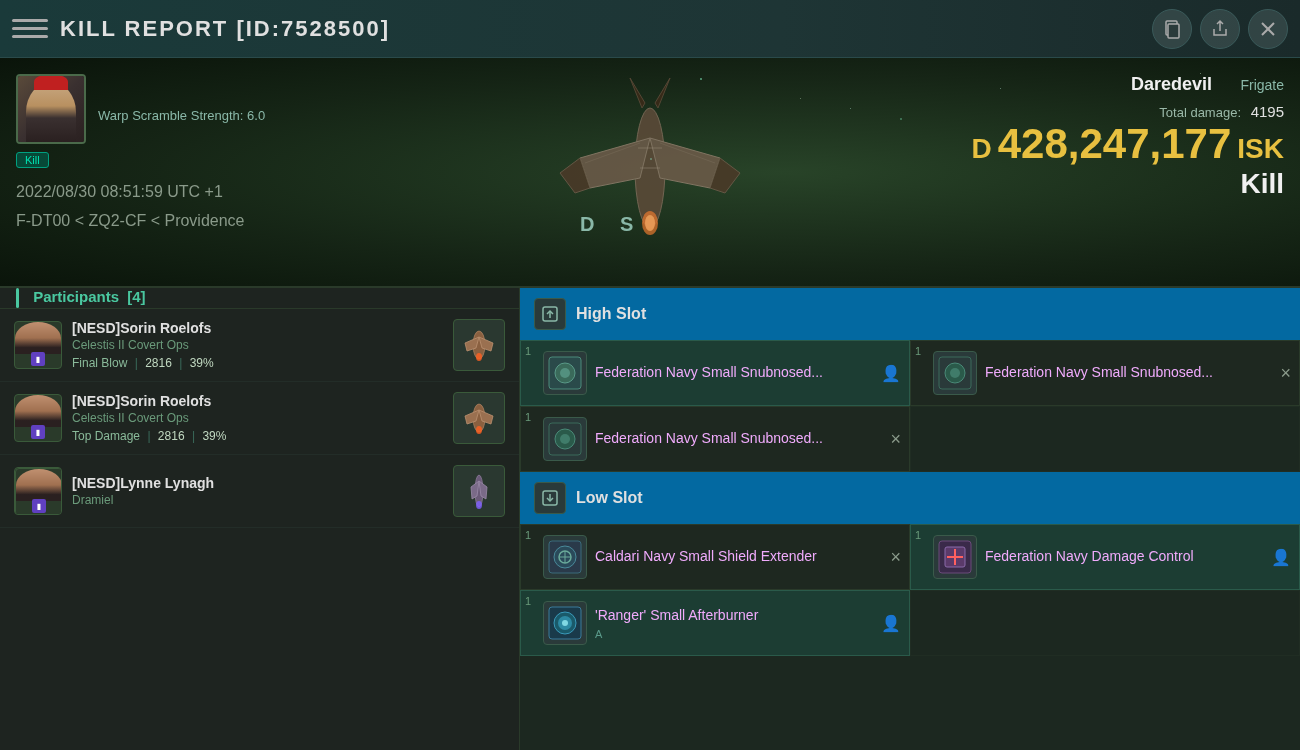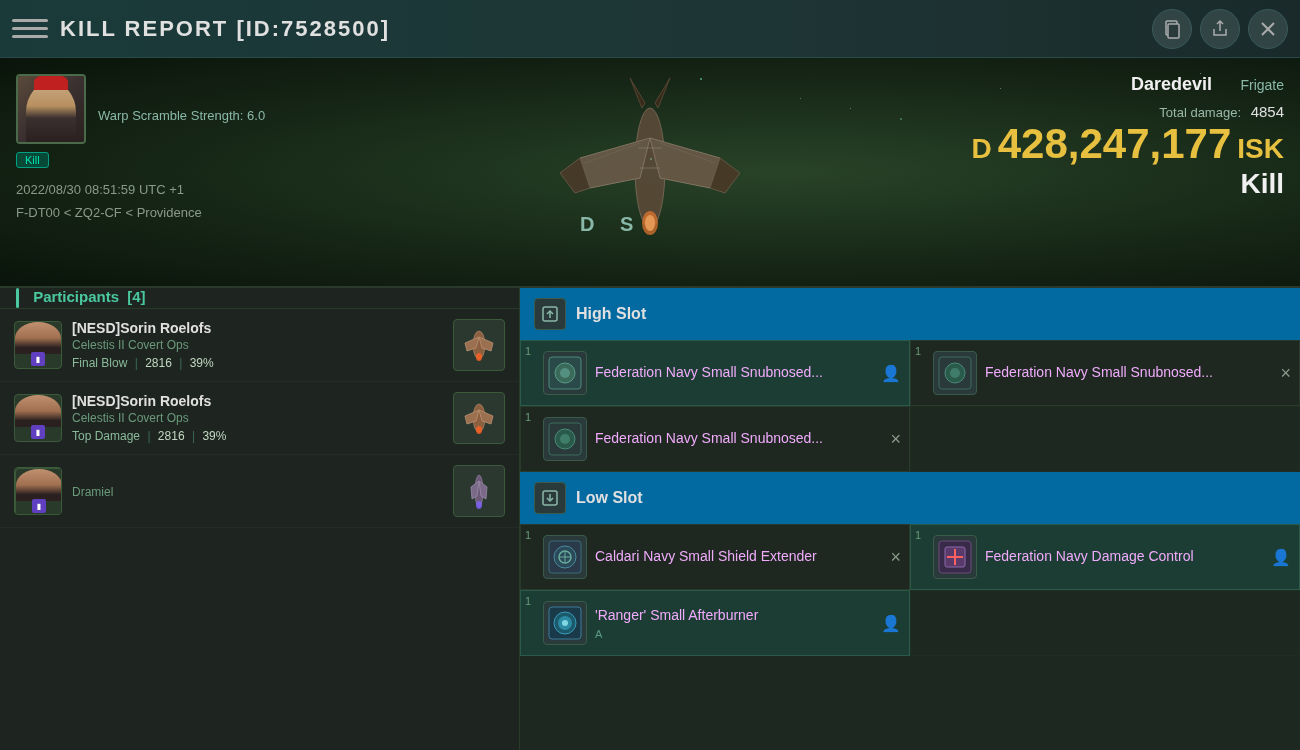--- a/index.html
+++ b/index.html
@@ -148,21 +148,21 @@
       background: rgba(0, 100, 80, 0.6);
       border: 1px solid #00a080;
       color: #00e0b0;
       font-size: 11px;
       padding: 1px 8px;
       border-radius: 3px;
       margin-top: 8px;
     }
     .hero-meta {
       margin-top: 10px;
-      font-size: 13px;
+      font-size: 16px;
       color: #8a9a8a;
       line-height: 1.8;
     }
     .hero-ship {
       position: absolute;
       left: 50%;
       transform: translateX(-50%);
       top: 10px;
       width: 280px;
       height: 200px;
@@ -510,21 +510,21 @@
     <span style="font-size:20px;font-weight:bold;color:#8ab8a8;">S</span>
   </div>
 
   <div class="hero-right">
     <div>
       <span class="ship-class">Daredevil</span>
       <span class="ship-type" style="margin-left:24px;">Frigate</span>
     </div>
     <div class="damage-label">
       <span>Total damage:</span>
-      <span style="color:#e0e0e0;margin-left:6px;font-size:15px;">4854</span>
+      <span style="color:#e0e0e0;margin-left:6px;font-size:15px;">4195</span>
     </div>
     <div style="display:flex;align-items:baseline;gap:0;">
       <span style="font-size:28px;font-weight:bold;color:#e8c040;margin-right:6px;">D</span>
       <span style="font-size:42px;font-weight:bold;color:#e8c040;">428,247,177</span>
       <span style="font-size:28px;font-weight:bold;color:#e8c040;margin-left:6px;">ISK</span>
     </div>
     <div style="text-align:right;">
       <span style="font-size:28px;font-weight:bold;color:#f0f0f0;">Kill</span>
     </div>
   </div>
@@ -596,20 +596,21 @@
     </div>
 
     <div class="participant-item">
       <div class="participant-avatar">
         <div style="width:48px;height:48px;background:#2a3a2a;border:1px solid #3a5a3a;border-radius:4px;overflow:hidden;position:relative;">
           <div style="width:100%;height:70%;background:linear-gradient(180deg,#c09070 0%,#a07050 50%,#2a2020 80%);border-radius:50% 50% 0 0;"></div>
           <div style="position:absolute;bottom:2px;left:50%;transform:translateX(-50%);width:14px;height:14px;background:#6040c0;border-radius:2px;display:flex;align-items:center;justify-content:center;font-size:8px;color:white;">▮</div>
         </div>
       </div>
       <div class="participant-info">
+        <div class="participant-name">[NESD]Lynne Lynagh</div>
         <div class="participant-ship">Dramiel</div>
       </div>
       <div class="participant-ship-icon">
         <svg width="44" height="44" viewBox="0 0 44 44">
           <g transform="translate(22,22)">
             <ellipse cx="0" cy="0" rx="4" ry="16" fill="#6a5a78" stroke="#8a7a98" stroke-width="0.8"></ellipse>
             <path d="M0,-10 L-8,-4 L-7,8 L-2,5 Z" fill="#7a6a88" stroke="#9a8aa8" stroke-width="0.8"></path>
             <path d="M0,-10 L8,-4 L7,8 L2,5 Z" fill="#7a6a88" stroke="#9a8aa8" stroke-width="0.8"></path>
             <ellipse cx="0" cy="14" rx="3" ry="4" fill="#8060ff" opacity="0.8"></ellipse>
           </g>

